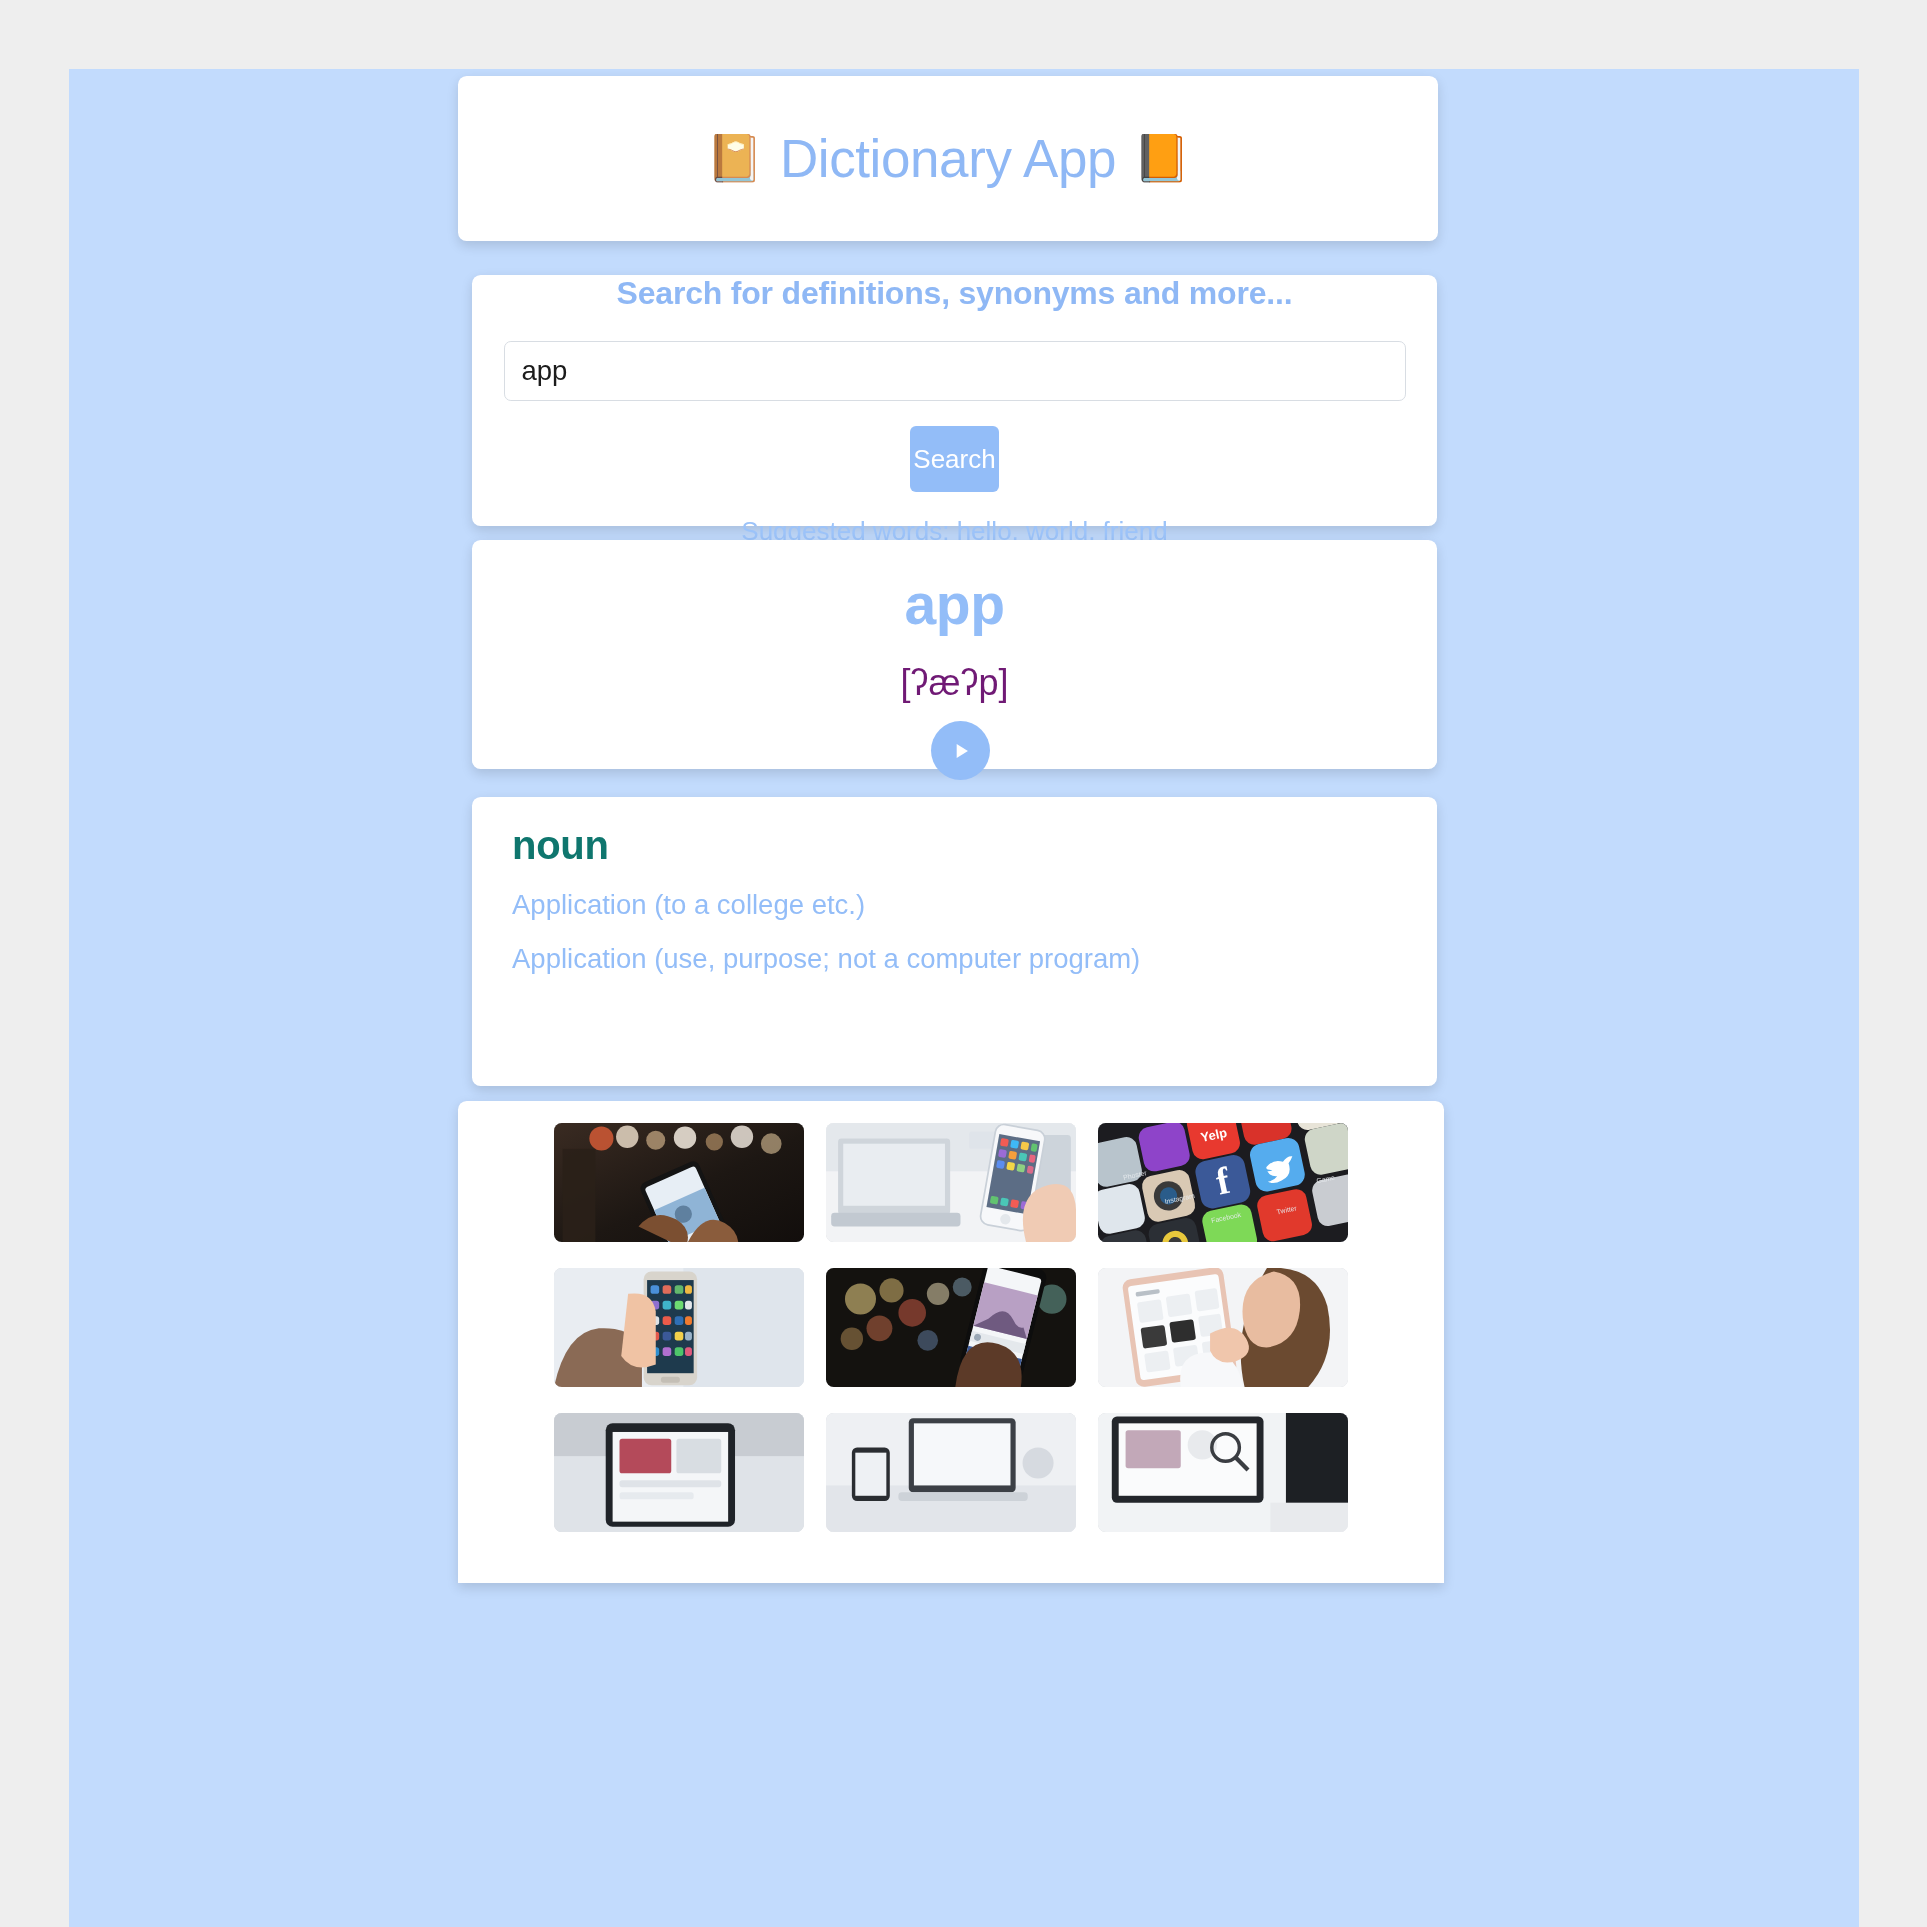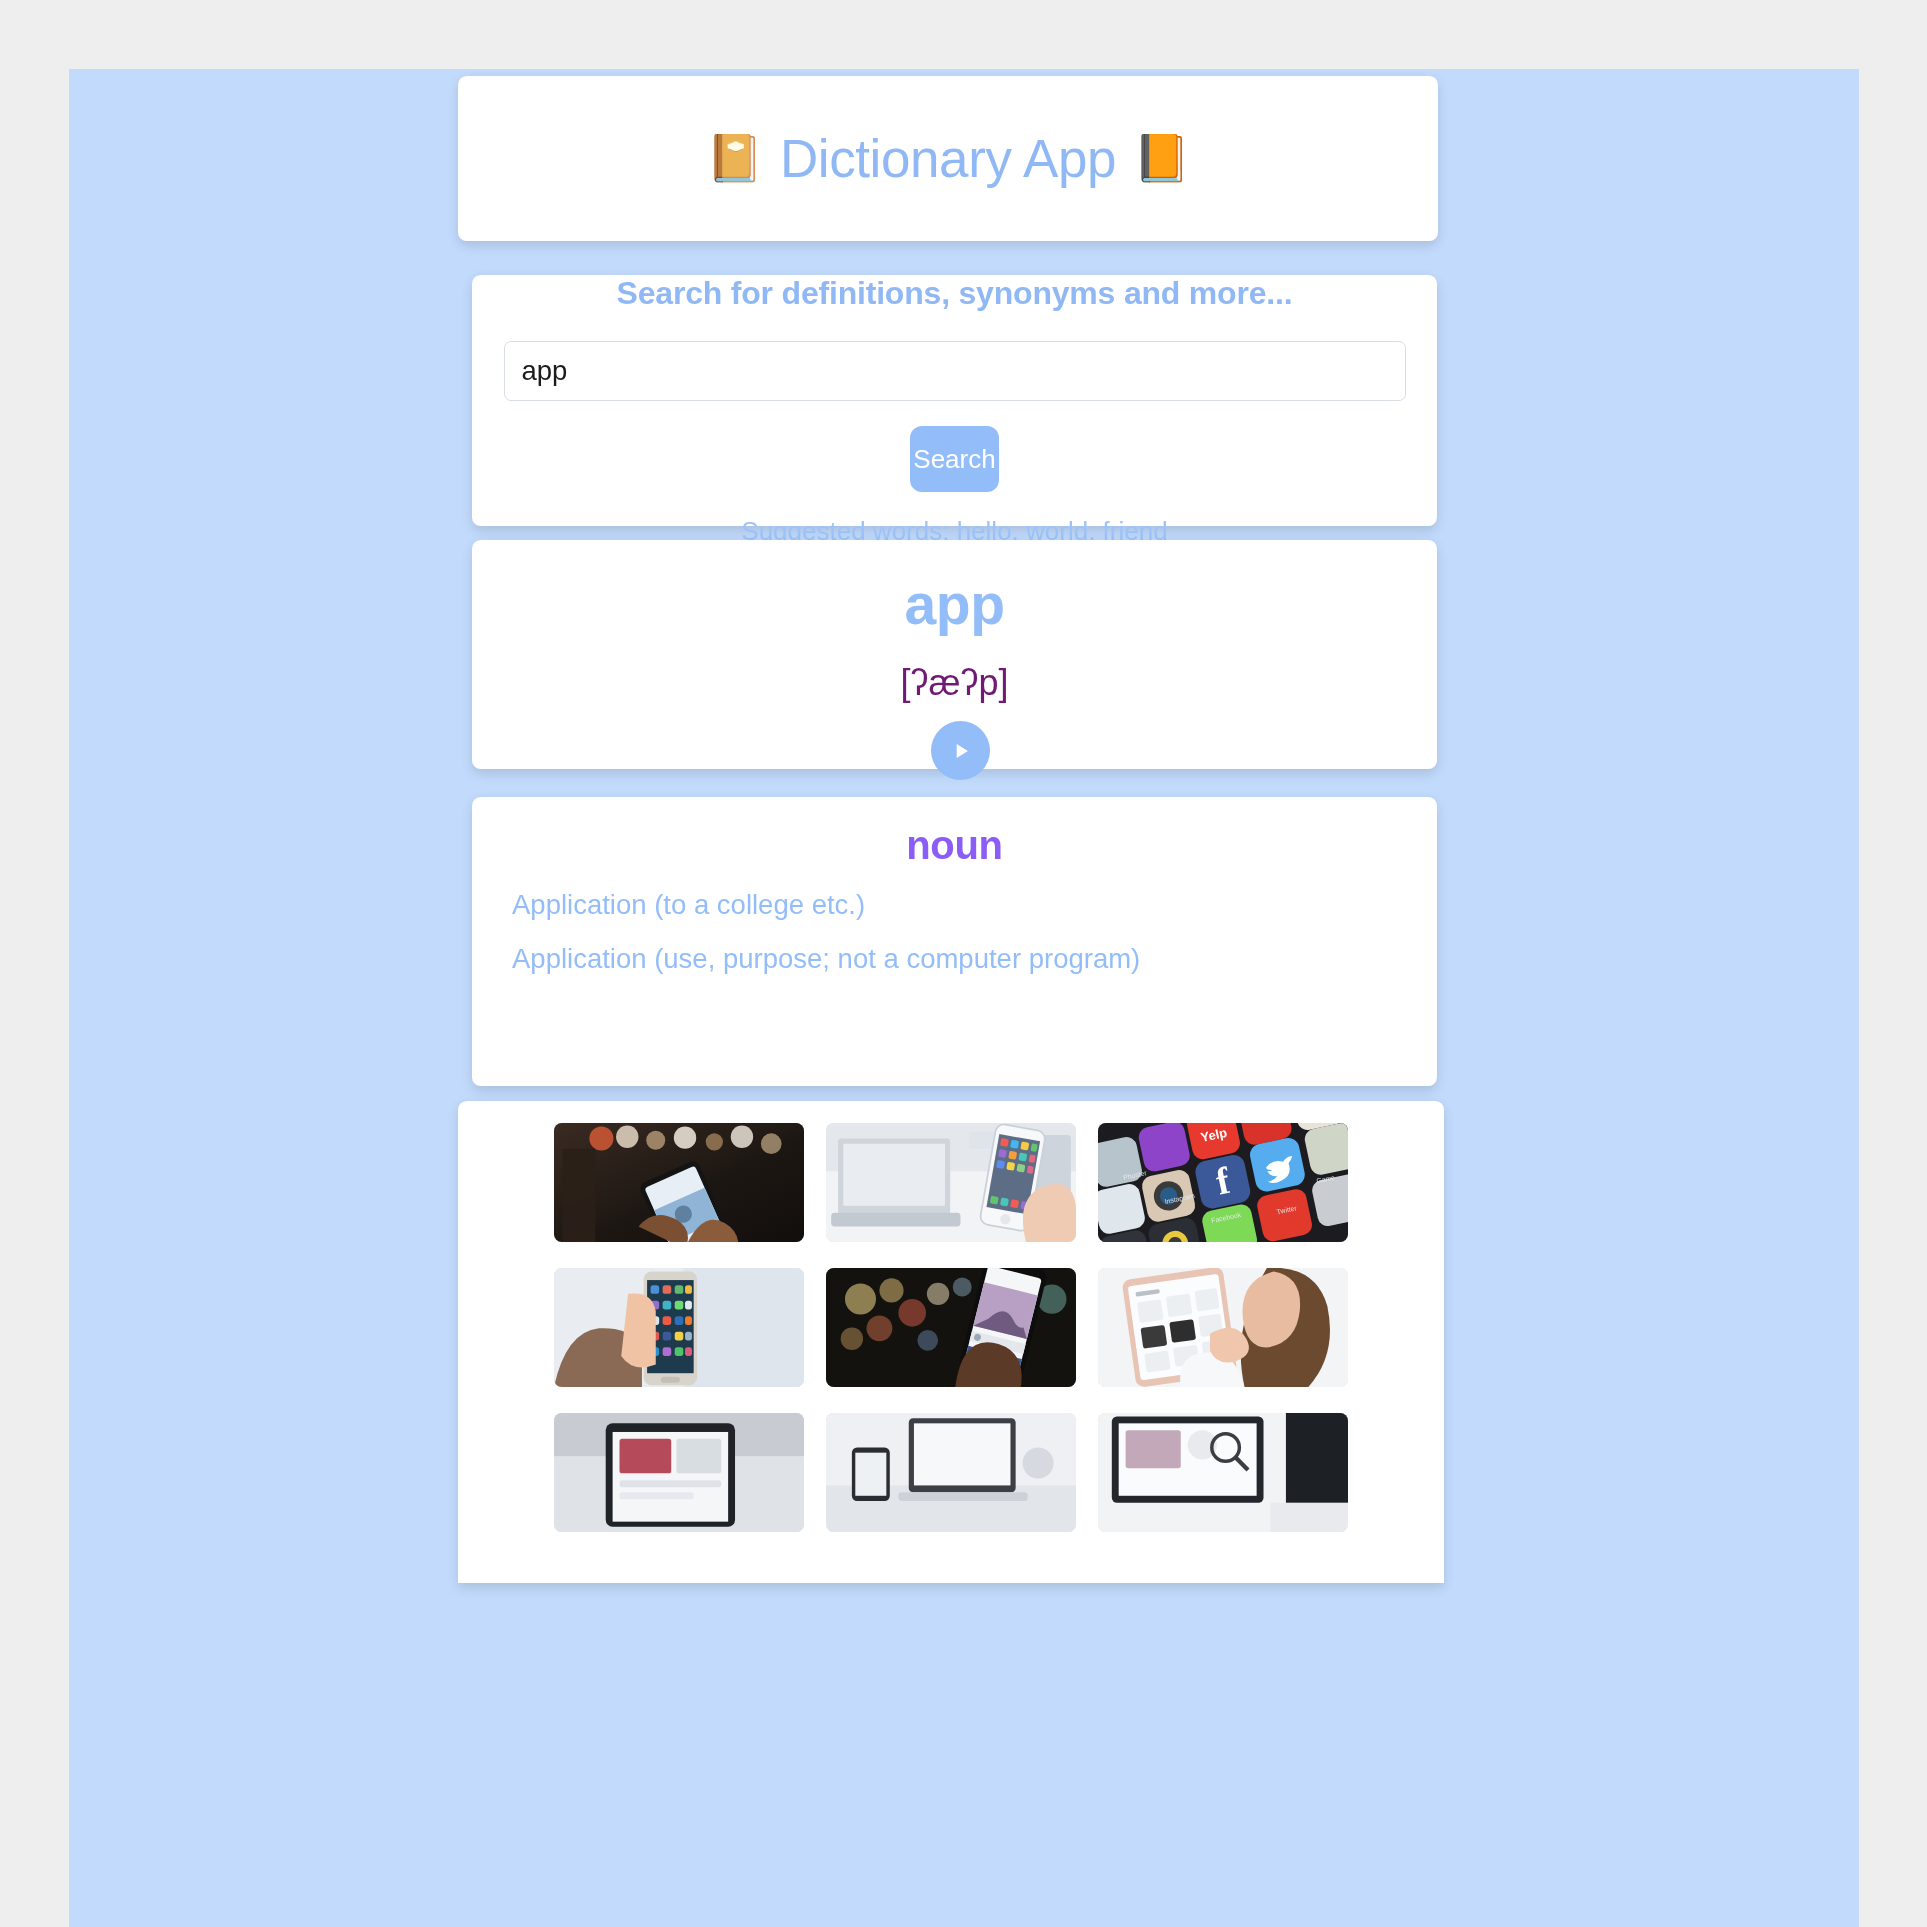--- a/index.html
+++ b/index.html
@@ -92,21 +92,21 @@
     outline: none;
   }
   .search-input::placeholder { color: #9aa3ad; }
   .search-button {
     margin: 25px auto 0 auto;
     display: block;
     width: 89px;
     height: 66px;
     background: #93bdf8;
     border: none;
-    border-radius: 12px;
+    border-radius: 6px;
     color: #ffffff;
     font-size: 26px;
     font-family: "Liberation Sans", sans-serif;
     cursor: pointer;
   }
   .suggested {
     margin-top: 24px;
     font-size: 26px;
     color: #9cc3f9;
   }
@@ -151,24 +151,24 @@
   
   .def-card {
     position: absolute;
     left: 403px;
     top: 728px;
     width: 965px;
     height: 289px;
     padding: 26px 40px 0 40px;
   }
   .pos-title {
-    text-align: center;
+    text-align: left;
     font-size: 40px;
     font-weight: bold;
-    color: #8b5cf6;
+    color: #0f766e;
     letter-spacing: -0.3px;
   }
   .def-list { list-style: none; margin-top: 20.6px; }
   .def-item {
     font-size: 27.5px;
     line-height: 1.18;
     color: #93bdf8;
     margin-bottom: 22.4px;
   }
 

